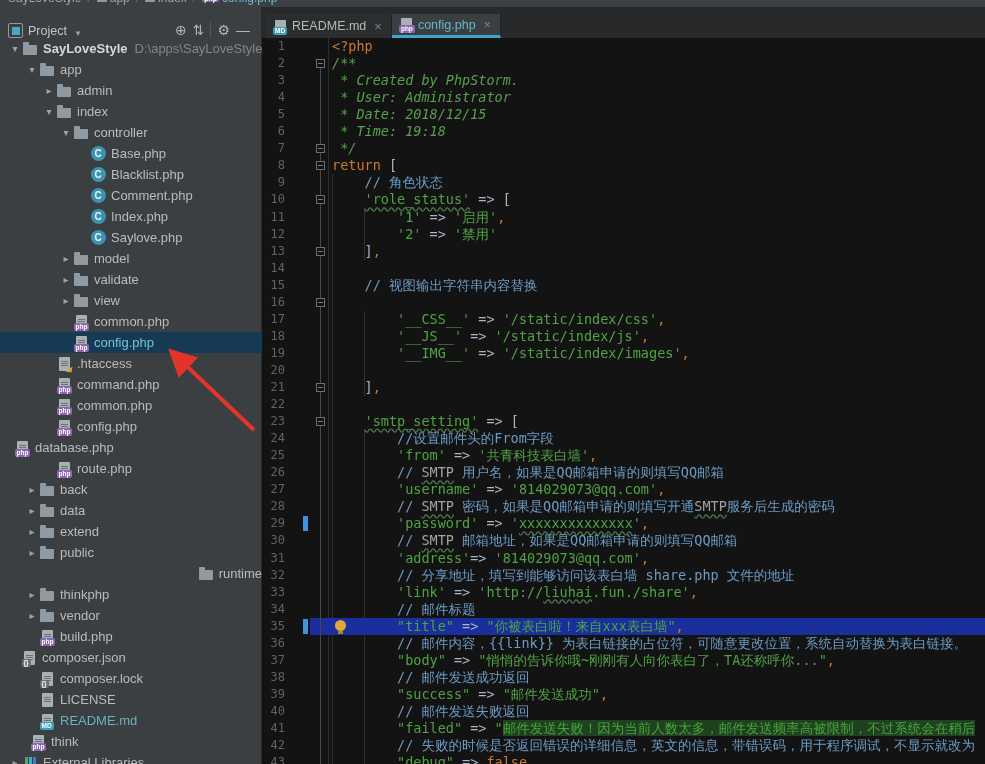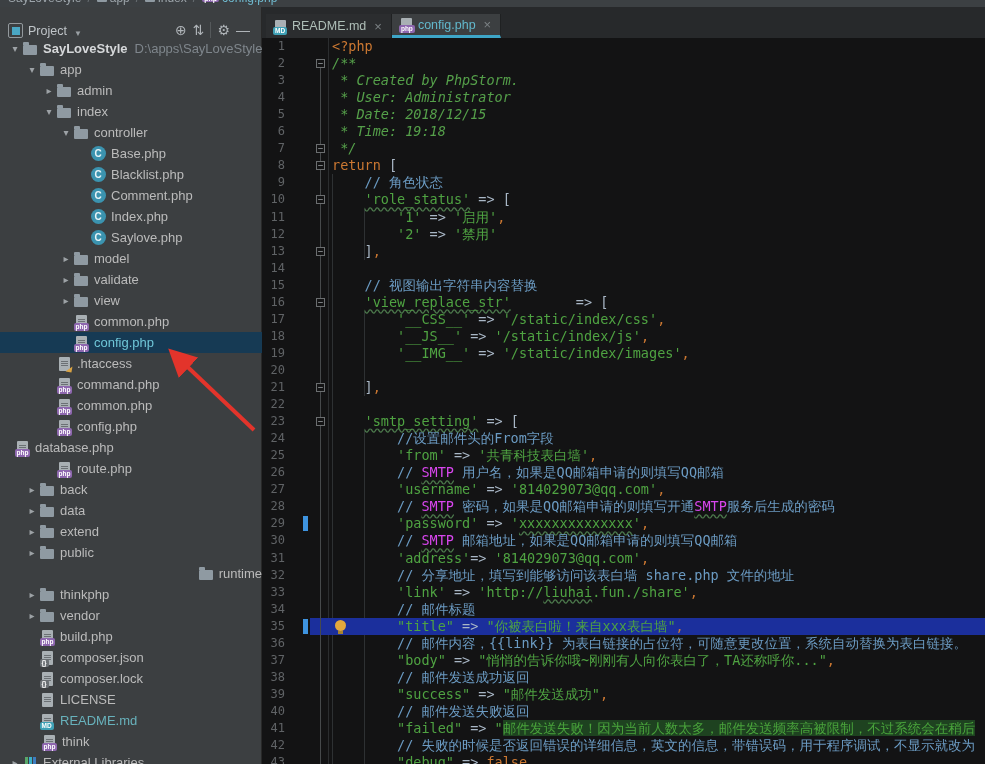--- a/index.html
+++ b/index.html
@@ -80,21 +80,21 @@
   .code{position:absolute;left:70px;white-space:pre;line-height:17.05px;color:#A9B7C6;}
   .gutter-sep{position:absolute;left:66px;top:0;bottom:0;width:1px;background:#2B2D2F;}
   .fold-vline{position:absolute;left:58px;width:1px;background:#46494B;z-index:1;}
   .indent-guide{position:absolute;width:1px;background:#2E3133;}
   
   .tk-php,.tk-kw{color:#CC7832;}
   .tk-pun{color:#A9B7C6;}
   .tk-str{color:#4FA342;}
   .tk-stru{color:#4FA342;text-decoration-line:underline;text-decoration-style:wavy;text-decoration-color:#4C7A4C;text-underline-offset:2px;}
   .tk-cmt{color:#6B9BC3;}
-  .tk-cmtu{color:#d946ef;text-decoration-line:underline;text-decoration-style:wavy;text-decoration-color:#4C7A4C;text-underline-offset:2px;}
+  .tk-cmtu{color:#a3a3a3;text-decoration-line:underline;text-decoration-style:wavy;text-decoration-color:#4C7A4C;text-underline-offset:2px;}
   .tk-doc{color:#55A04A;font-style:italic;}
   .tk-hl{color:#49A33B;background:#1E4220;}
   
   .bulb{position:absolute;left:73px;top:2px;width:11px;height:11px;border-radius:50%;background:#E3A83C;z-index:3;}
   .bulb:after{content:"";position:absolute;left:3px;bottom:-3px;width:5px;height:3px;background:#A8842F;}
   
   .anno{position:absolute;left:0;top:0;width:985px;height:764px;pointer-events:none;z-index:60;}
 </style>
 </head>
 <body>
@@ -333,21 +333,21 @@
       </div>
       <div class="tree-row" style="top: 588px; padding-left: 25px;">
         <span class="tr-arrow"></span>
         <span class="tr-icon">
           <span class="ic-page">
             <span class="ic-badge badge-php">php</span>
           </span>
         </span>
         <span class="tr-label">build.php</span>
       </div>
-      <div class="tree-row" style="top: 609px; padding-left: 25px;">
+      <div class="tree-row" style="top: 609px; padding-left: 7px;">
         <span class="tr-arrow"></span>
         <span class="tr-icon">
           <span class="ic-page">
             <span class="ic-badge badge-json">{}</span>
           </span>
         </span>
         <span class="tr-label">composer.json</span>
       </div>
       <div class="tree-row" style="top: 630px; padding-left: 25px;">
         <span class="tr-arrow"></span>
@@ -367,21 +367,21 @@
       </div>
       <div class="tree-row" style="top: 672px; padding-left: 25px;">
         <span class="tr-arrow"></span>
         <span class="tr-icon">
           <span class="ic-page">
             <span class="ic-badge badge-md">MD</span>
           </span>
         </span>
         <span class="tr-label" style="color: rgb(104, 178, 188);">README.md</span>
       </div>
-      <div class="tree-row" style="top: 693px; padding-left: 27px;">
+      <div class="tree-row" style="top: 693px; padding-left: 16px;">
         <span class="tr-arrow"></span>
         <span class="tr-icon">
           <span class="ic-page">
             <span class="ic-badge badge-php">php</span>
           </span>
         </span>
         <span class="tr-label">think</span>
       </div>
       <div class="tree-row" style="top: 714px; padding-left: 8px;">
         <span class="tr-arrow">▸</span>
@@ -482,21 +482,20 @@
         <span class="ln">14</span>
         <span class="code"></span>
       </div>
       <div class="code-line" style="top: 238.7px;">
         <span class="ln">15</span>
         <span class="code"><span class="tk-pun">    </span><span class="tk-cmt">// 视图输出字符串内容替换</span></span>
       </div>
       <div class="code-line" style="top: 255.75px;">
         <span class="ln">16</span>
         <span class="fold">−</span>
-        <span class="code"><span class="tk-pun">    </span><span class="tk-stru">'view_replace_str'</span><span class="tk-pun">        =&gt; [</span></span>
       </div>
       <div class="code-line" style="top: 272.8px;">
         <span class="ln">17</span>
         <span class="code"><span class="tk-pun">        </span><span class="tk-str">'__CSS__'</span><span class="tk-pun"> =&gt; </span><span class="tk-str">'/static/index/css'</span><span class="tk-kw">,</span></span>
       </div>
       <div class="code-line" style="top: 289.85px;">
         <span class="ln">18</span>
         <span class="code"><span class="tk-pun">        </span><span class="tk-str">'__JS__'</span><span class="tk-pun"> =&gt; </span><span class="tk-str">'/static/index/js'</span><span class="tk-kw">,</span></span>
       </div>
       <div class="code-line" style="top: 306.9px;">

